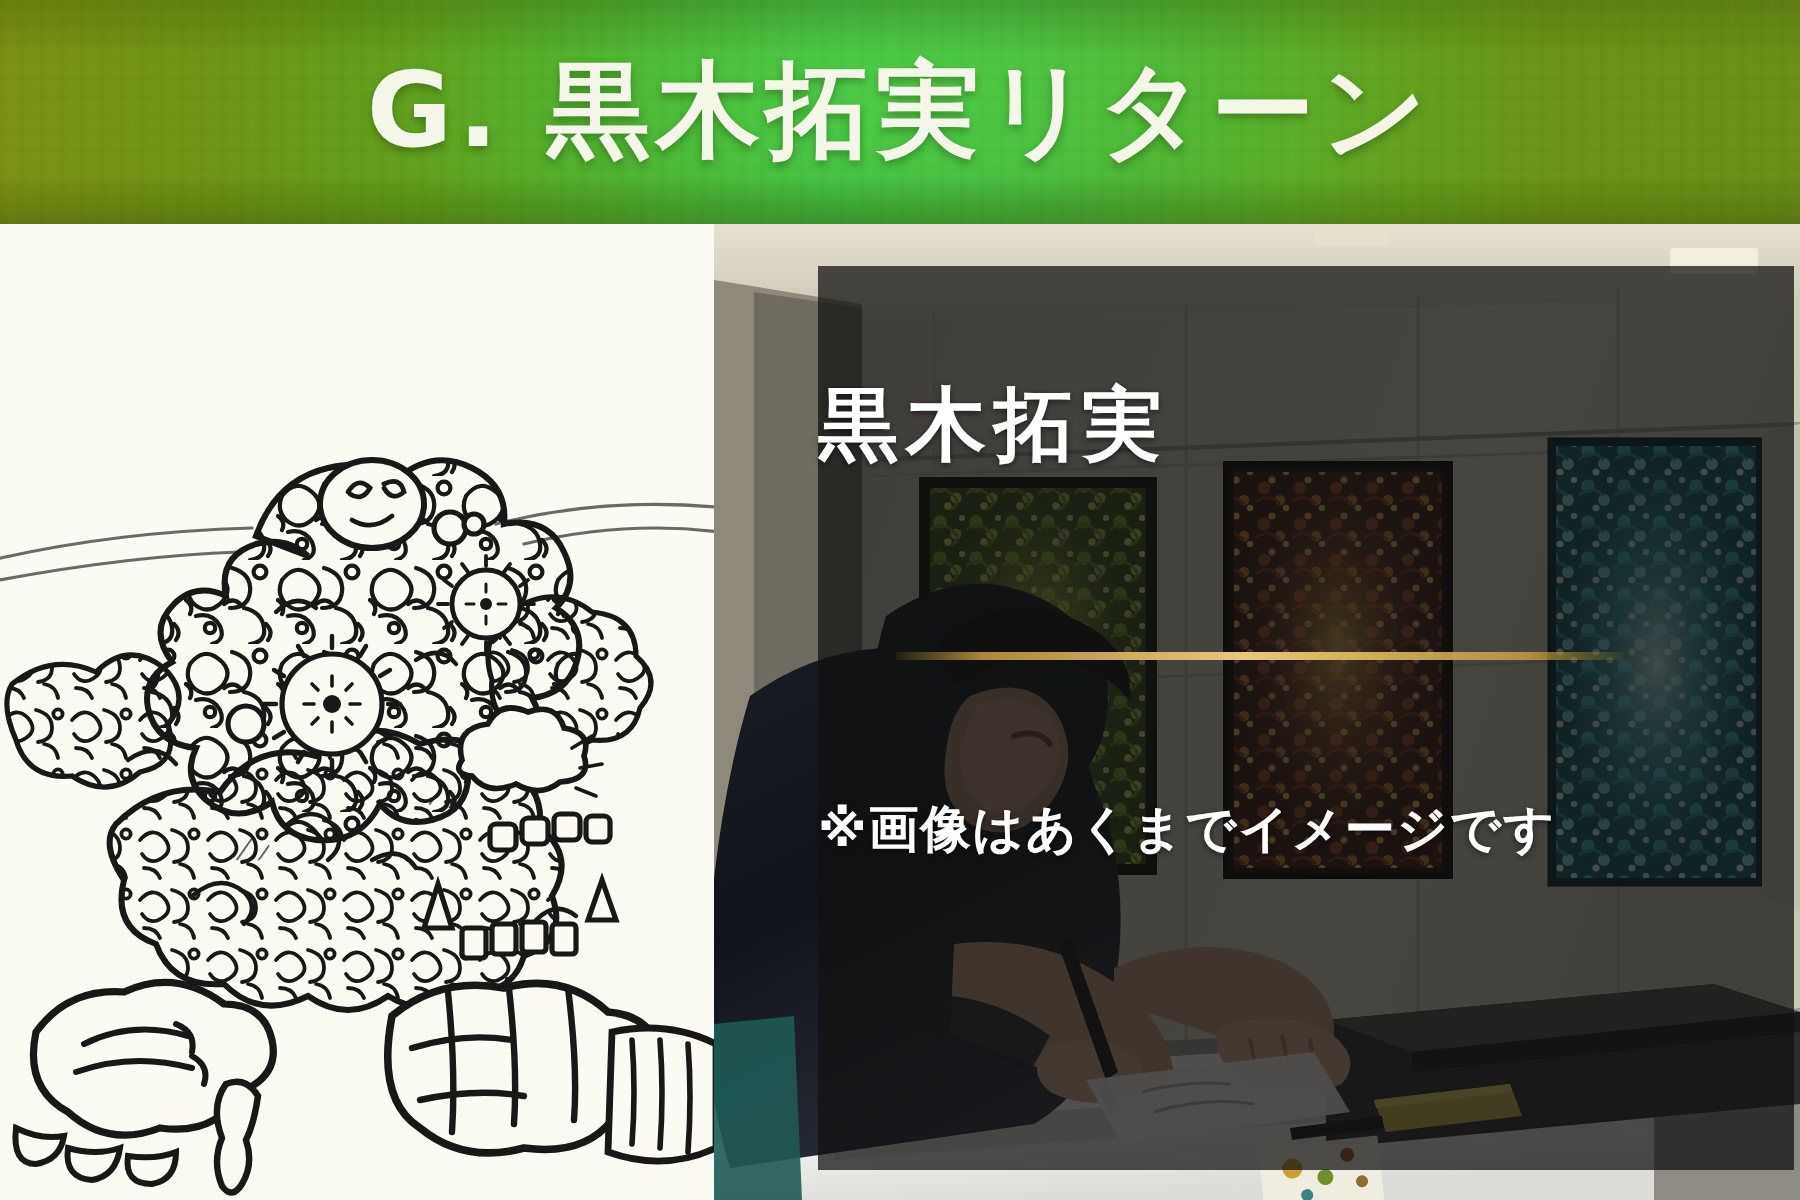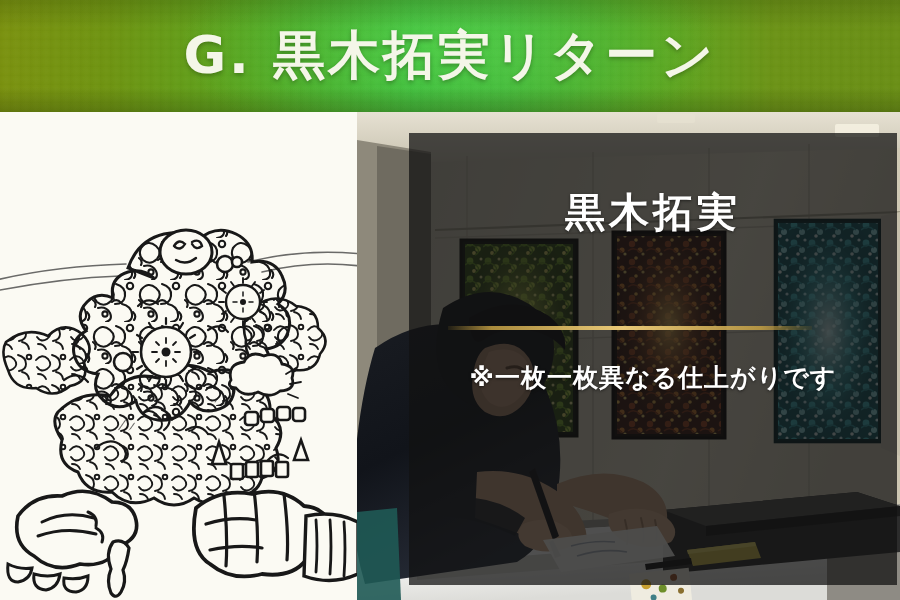--- a/index.html
+++ b/index.html
@@ -111,21 +111,21 @@
     position: absolute;
     left: 52px;
     top: 21px;
     width: 488px;
     height: 452px;
     color: #ffffff;
   }
   .ov-line {
     position: absolute;
     width: 488px;
-    text-align: center;
+    text-align: left;
     white-space: nowrap;
     font-weight: bold;
     text-shadow: 0 1px 3px rgba(0,0,0,0.55);
   }
   #ov-name1 { top: 52px;  font-size: 40px; letter-spacing: 4px; }
   #ov-name2 { top: 114px; font-size: 40px; letter-spacing: 4px; }
 
   #gold-divider {
     position: absolute;
     left: 39px;   
@@ -578,17 +578,17 @@
 
         <rect x="0" y="0" width="543" height="488" fill="none" stroke="rgba(0,0,0,0.10)" stroke-width="0"></rect>
       </g>
     </svg>
 
     <div id="photo-overlay"></div>
 
     <div id="overlay-content">
       <div class="ov-line" id="ov-name1">黒木拓実</div>
       <div id="gold-divider"></div>
-      <div class="ov-line" id="ov-note1">※一枚一枚異なる仕上がりです</div>
+      <div class="ov-line" id="ov-note2">※画像はあくまでイメージです</div>
     </div>
   </div>
 
 </div>
 
 </body></html>

